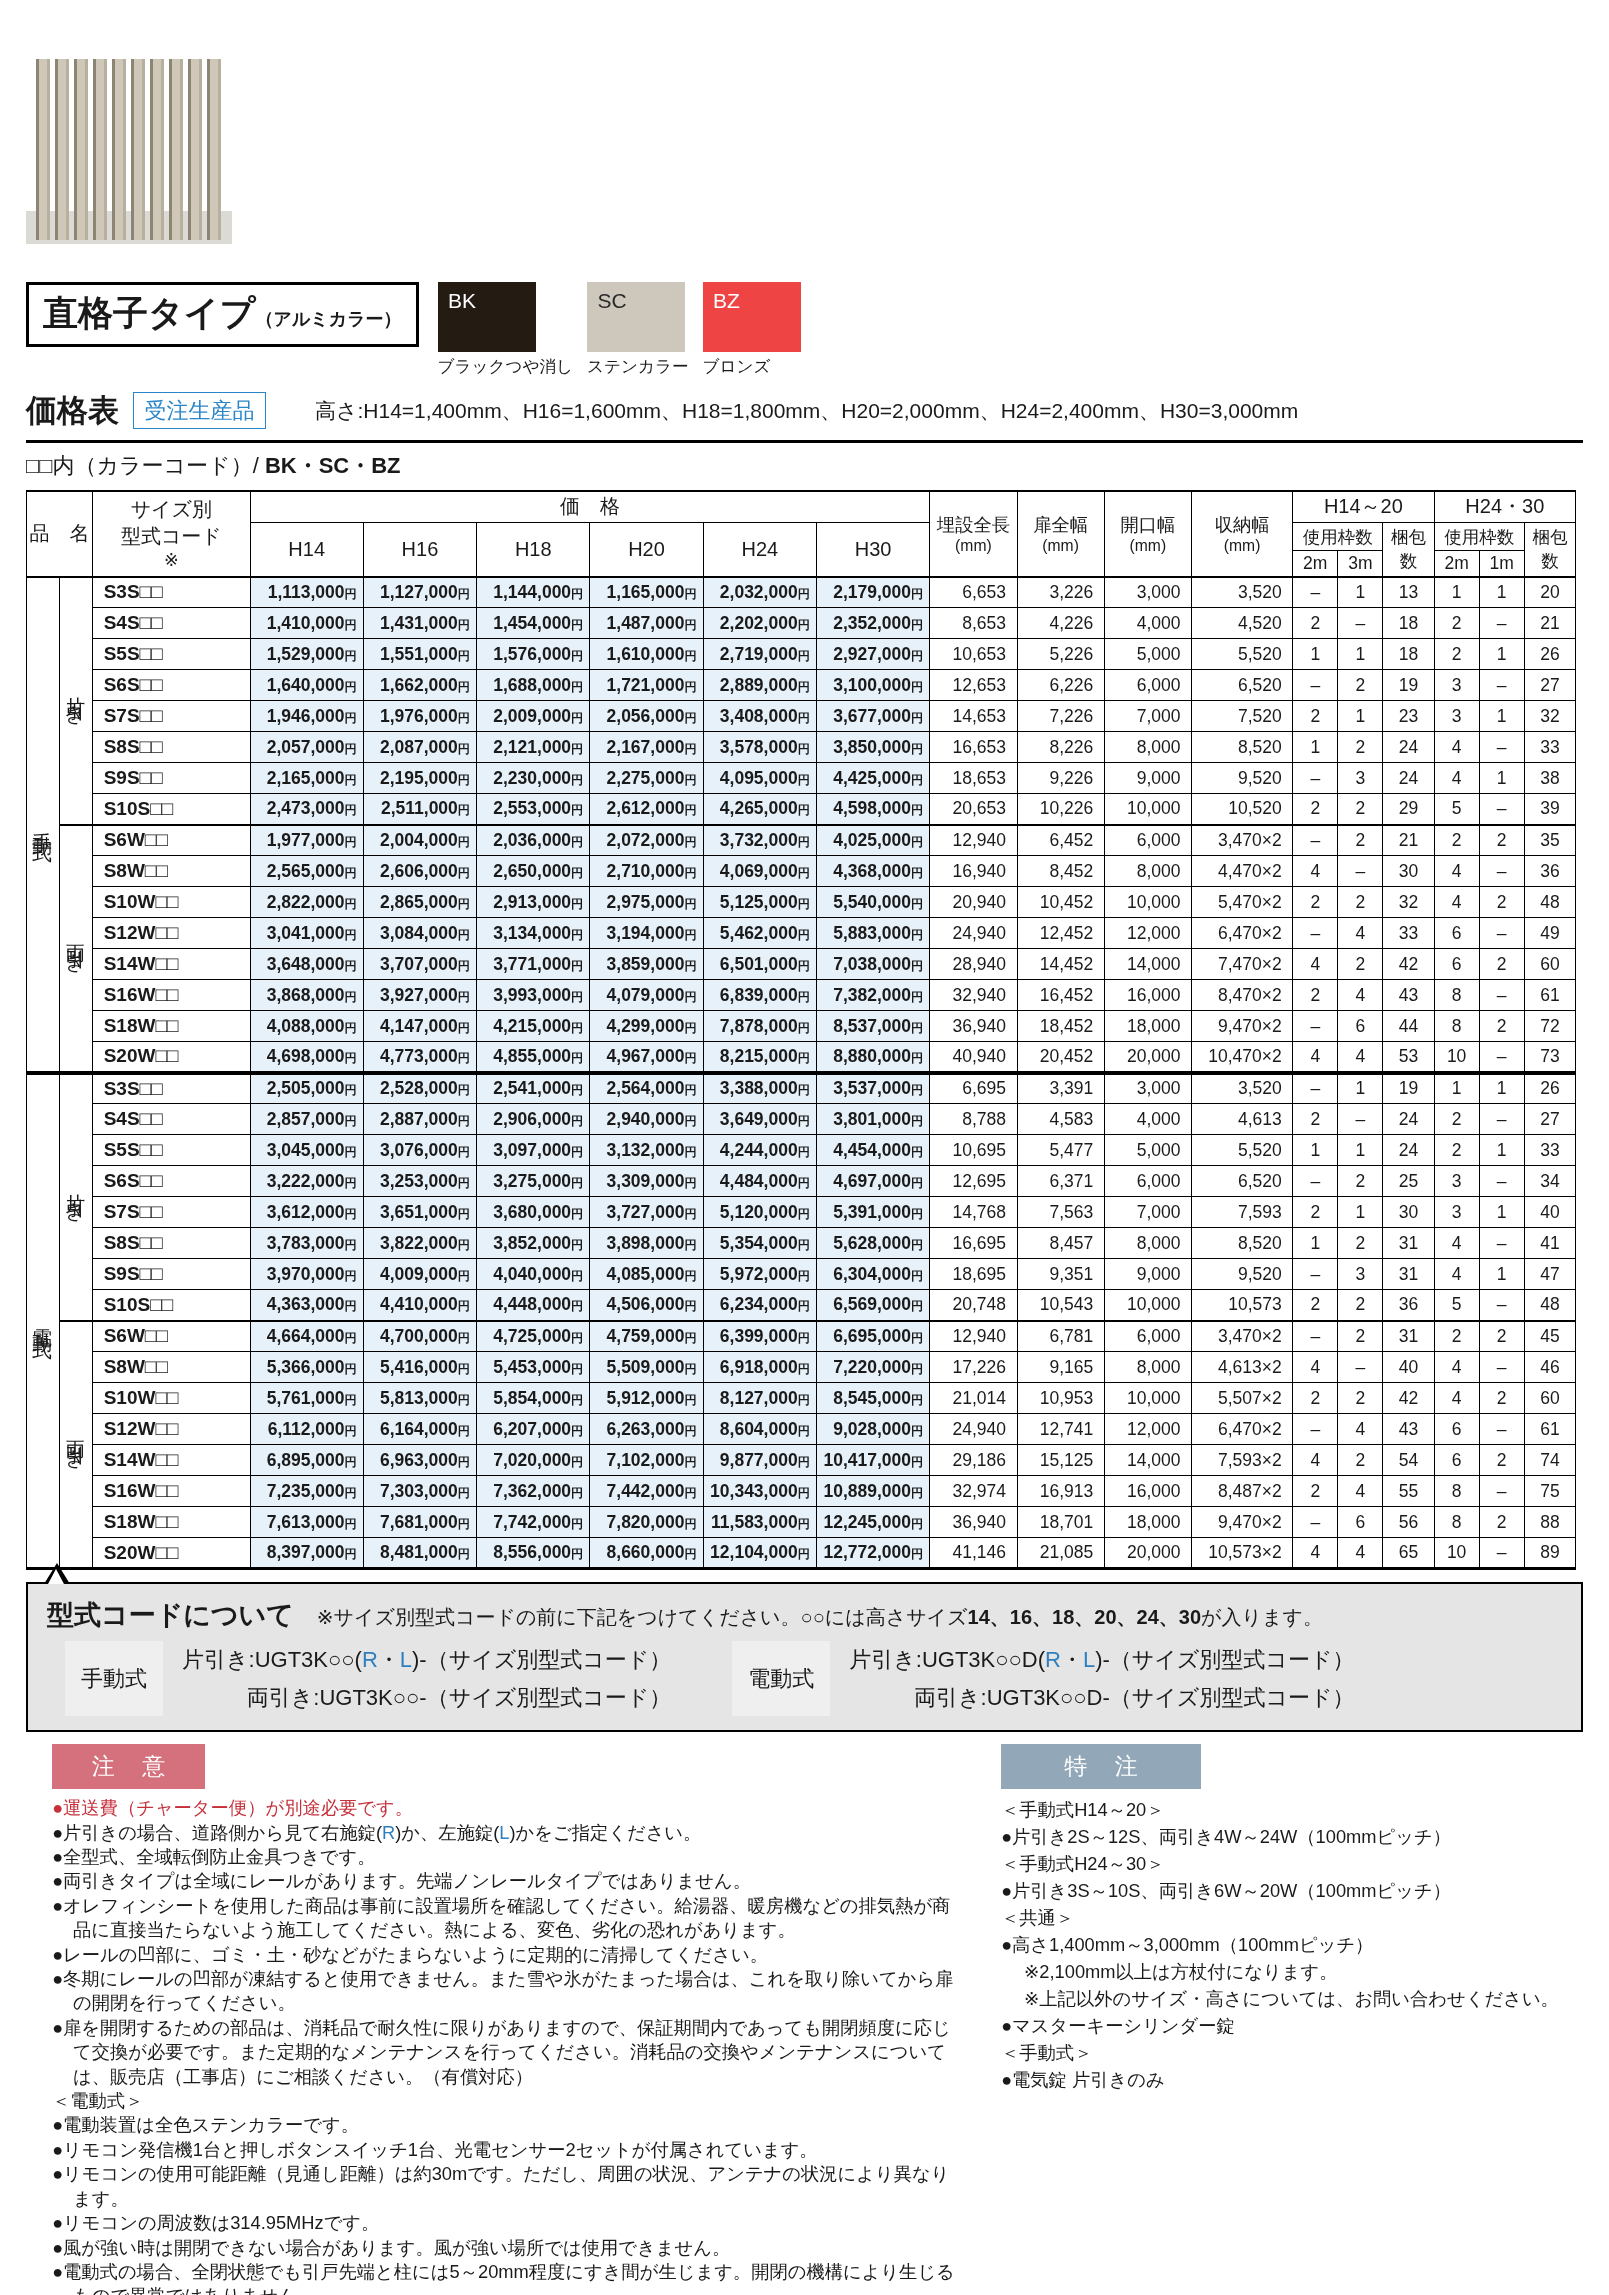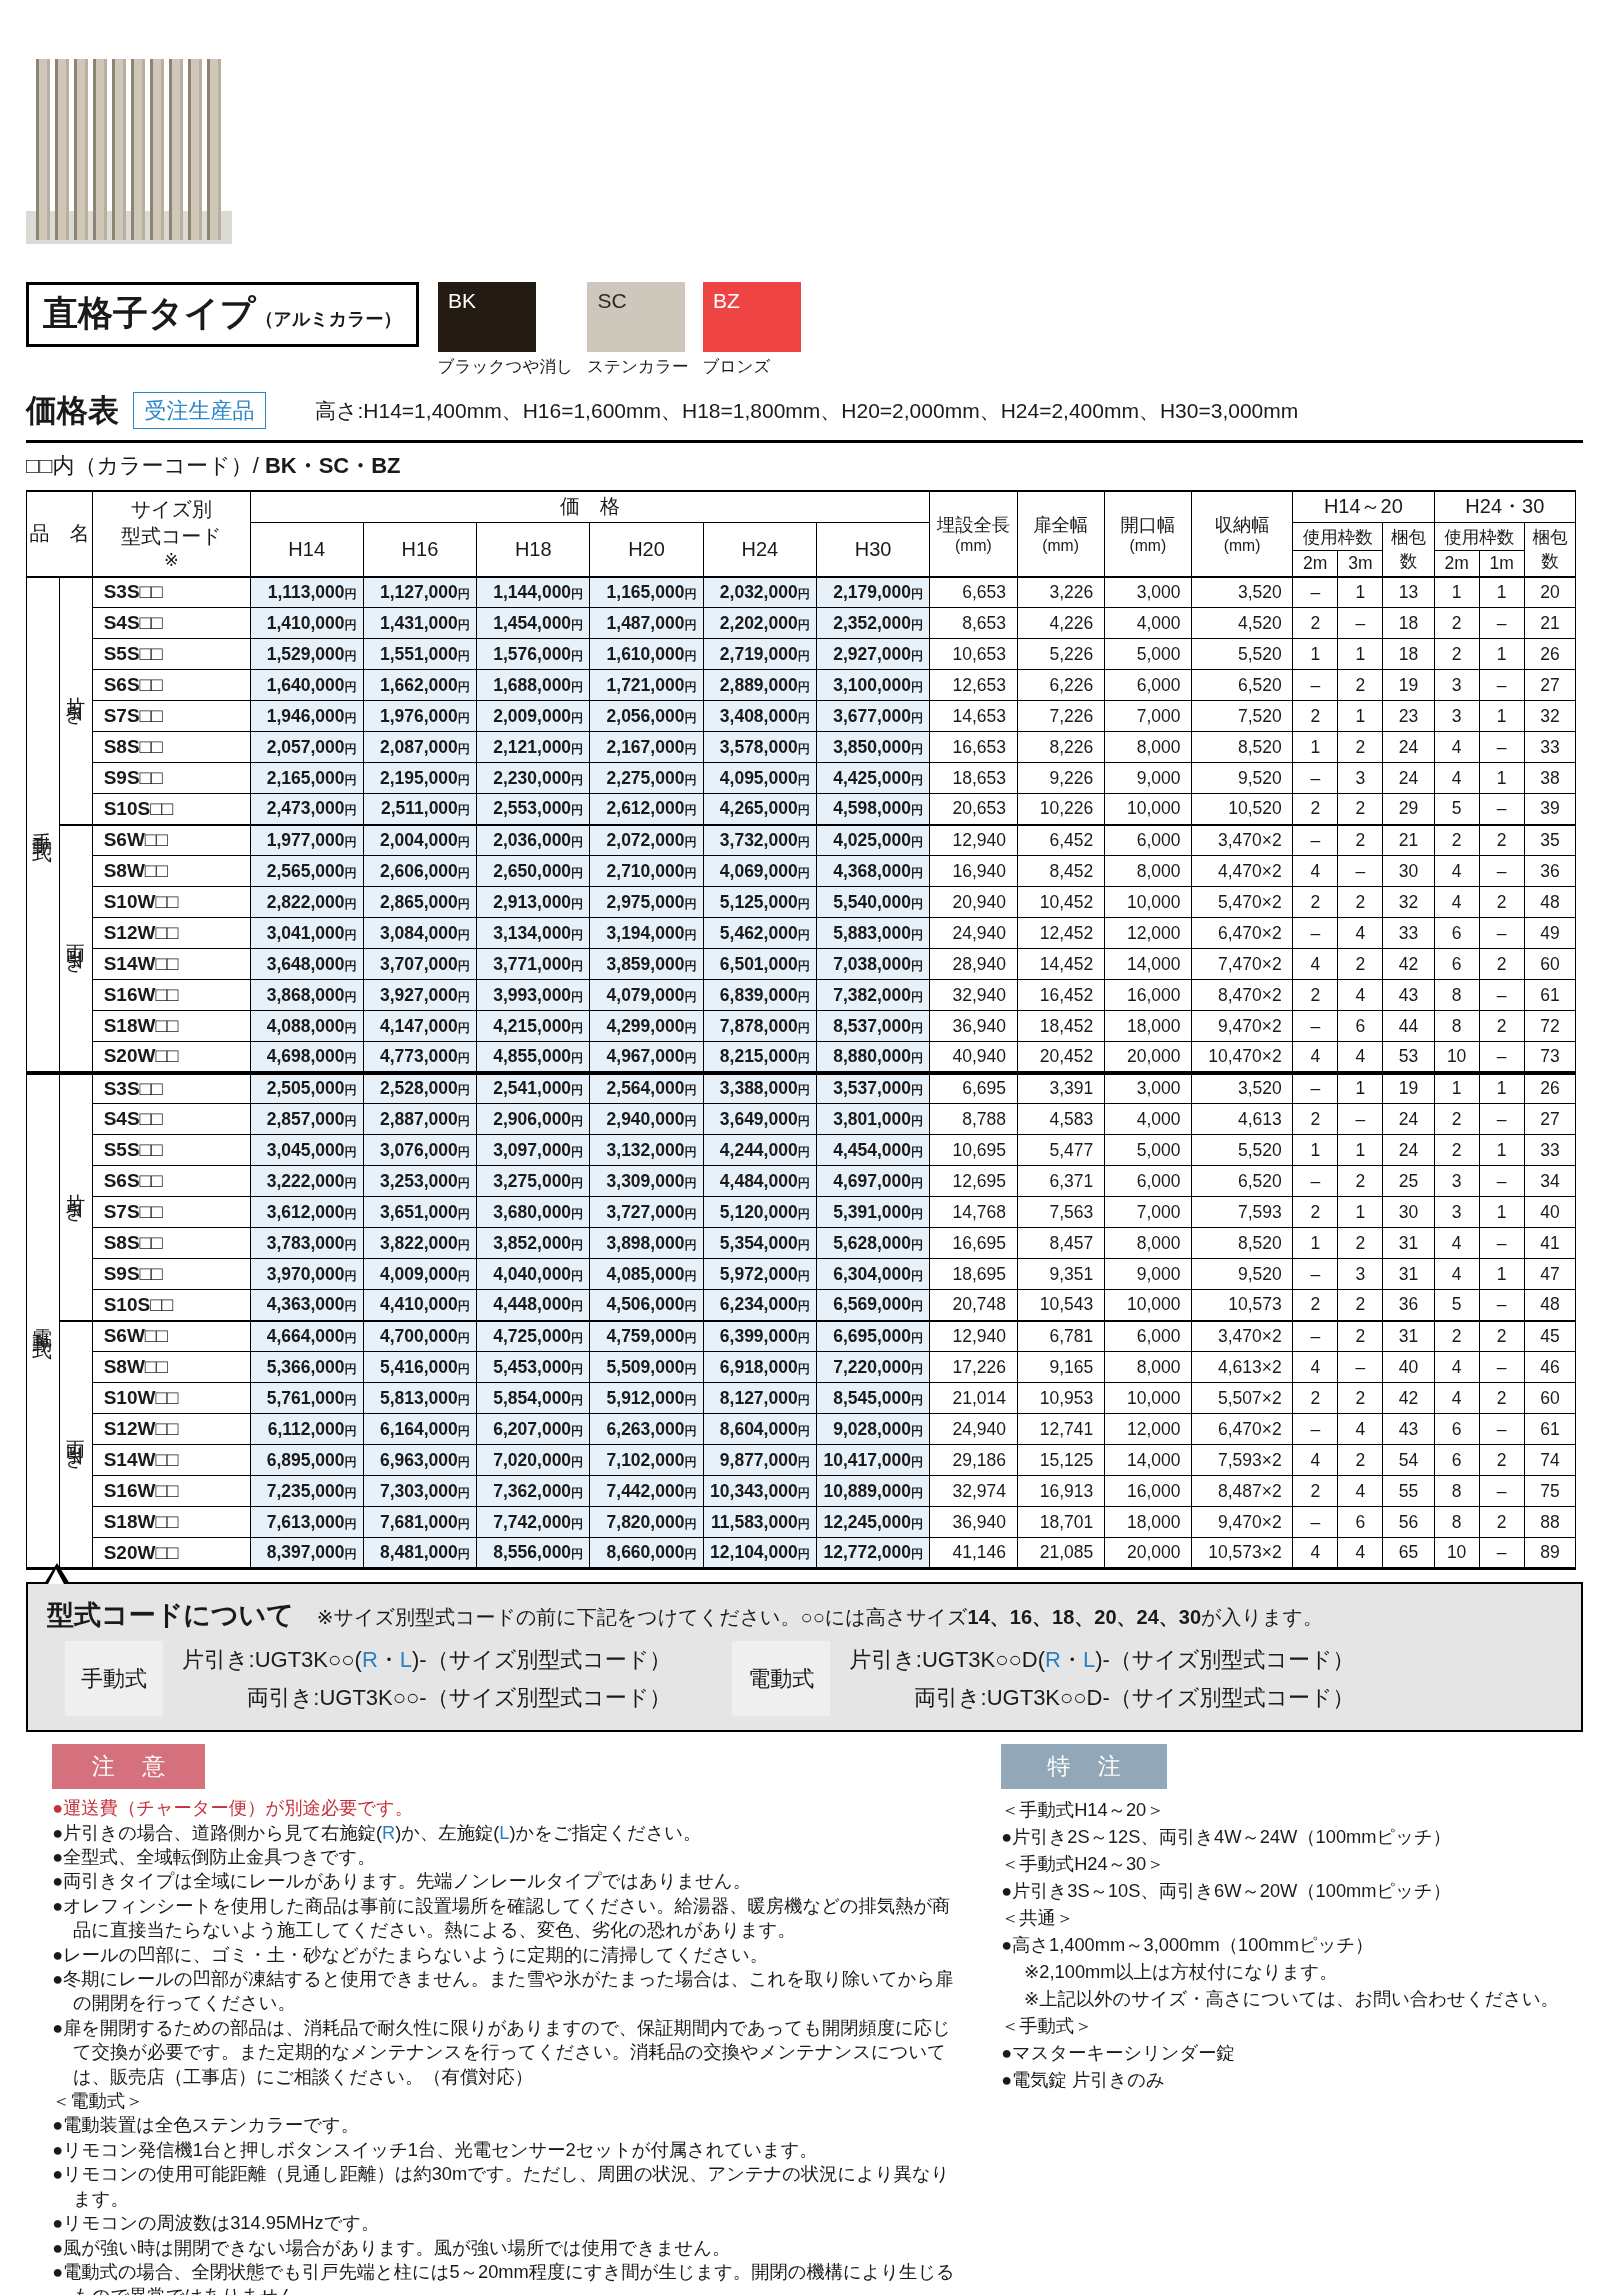--- a/index.html
+++ b/index.html
@@ -65,21 +65,21 @@
   .mc-label { background:#efefef; min-width:98px; display:flex; align-items:center; justify-content:center; font-size:22px; }
   .code-line { font-size:22px; font-weight:normal; line-height:1.7; white-space:nowrap;text-align:right; }
 
   
   .bottom-row { display:flex; margin:12.2px 26px 0 52px; }
   .caution-col { width:912px; }
   .special-col { flex:1; padding-left:37px; }
   .badge { display:inline-block; color:#fff; text-align:center; font-size:23px;
            letter-spacing:10.5px; padding:7px 0 7px 10.5px; margin-bottom:7px; }
   .badge.caution { background:#d4717c; width:153px; }
-  .badge.special { background:#92a8b8; width:166px; }
+  .badge.special { background:#92a8b8; width:200px; }
   .note-line { font-size:18.3px; line-height:24.4px; padding-left:21px; text-indent:-21px; }
   .special-col .note-line { line-height:27px; }
   .note-line.indent { padding-left:44px; text-indent:-21px; }
   .c-red  { color:#c5303a; }
   .c-blue { color:#2e7fc0; }
   .bold   { font-weight:bold; }
 </style>
 </head>
 <body>
 
@@ -853,19 +853,19 @@
     <div class="badge special">特 注</div>
     <div id="special-list">
         <div class="note-line"><span>＜手動式H14～20＞</span></div>
         <div class="note-line"><span>●片引き2S～12S、両引き4W～24W（100mmピッチ）</span></div>
         <div class="note-line"><span>＜手動式H24～30＞</span></div>
         <div class="note-line"><span>●片引き3S～10S、両引き6W～20W（100mmピッチ）</span></div>
         <div class="note-line"><span>＜共通＞</span></div>
         <div class="note-line"><span>●高さ1,400mm～3,000mm（100mmピッチ）</span></div>
         <div class="note-line indent"><span>※2,100mm以上は方杖付になります。</span></div>
         <div class="note-line indent"><span>※上記以外のサイズ・高さについては、お問い合わせください。</span></div>
+        <div class="note-line"><span>●マスターキーシリンダー錠</span></div>
         <div class="note-line"><span>＜手動式＞</span></div>
-        <div class="note-line"><span>●マスターキーシリンダー錠</span></div>
         <div class="note-line"><span>●電気錠 片引きのみ</span></div>
       </div>
   </div>
 </div>
 
 
 </body></html>

